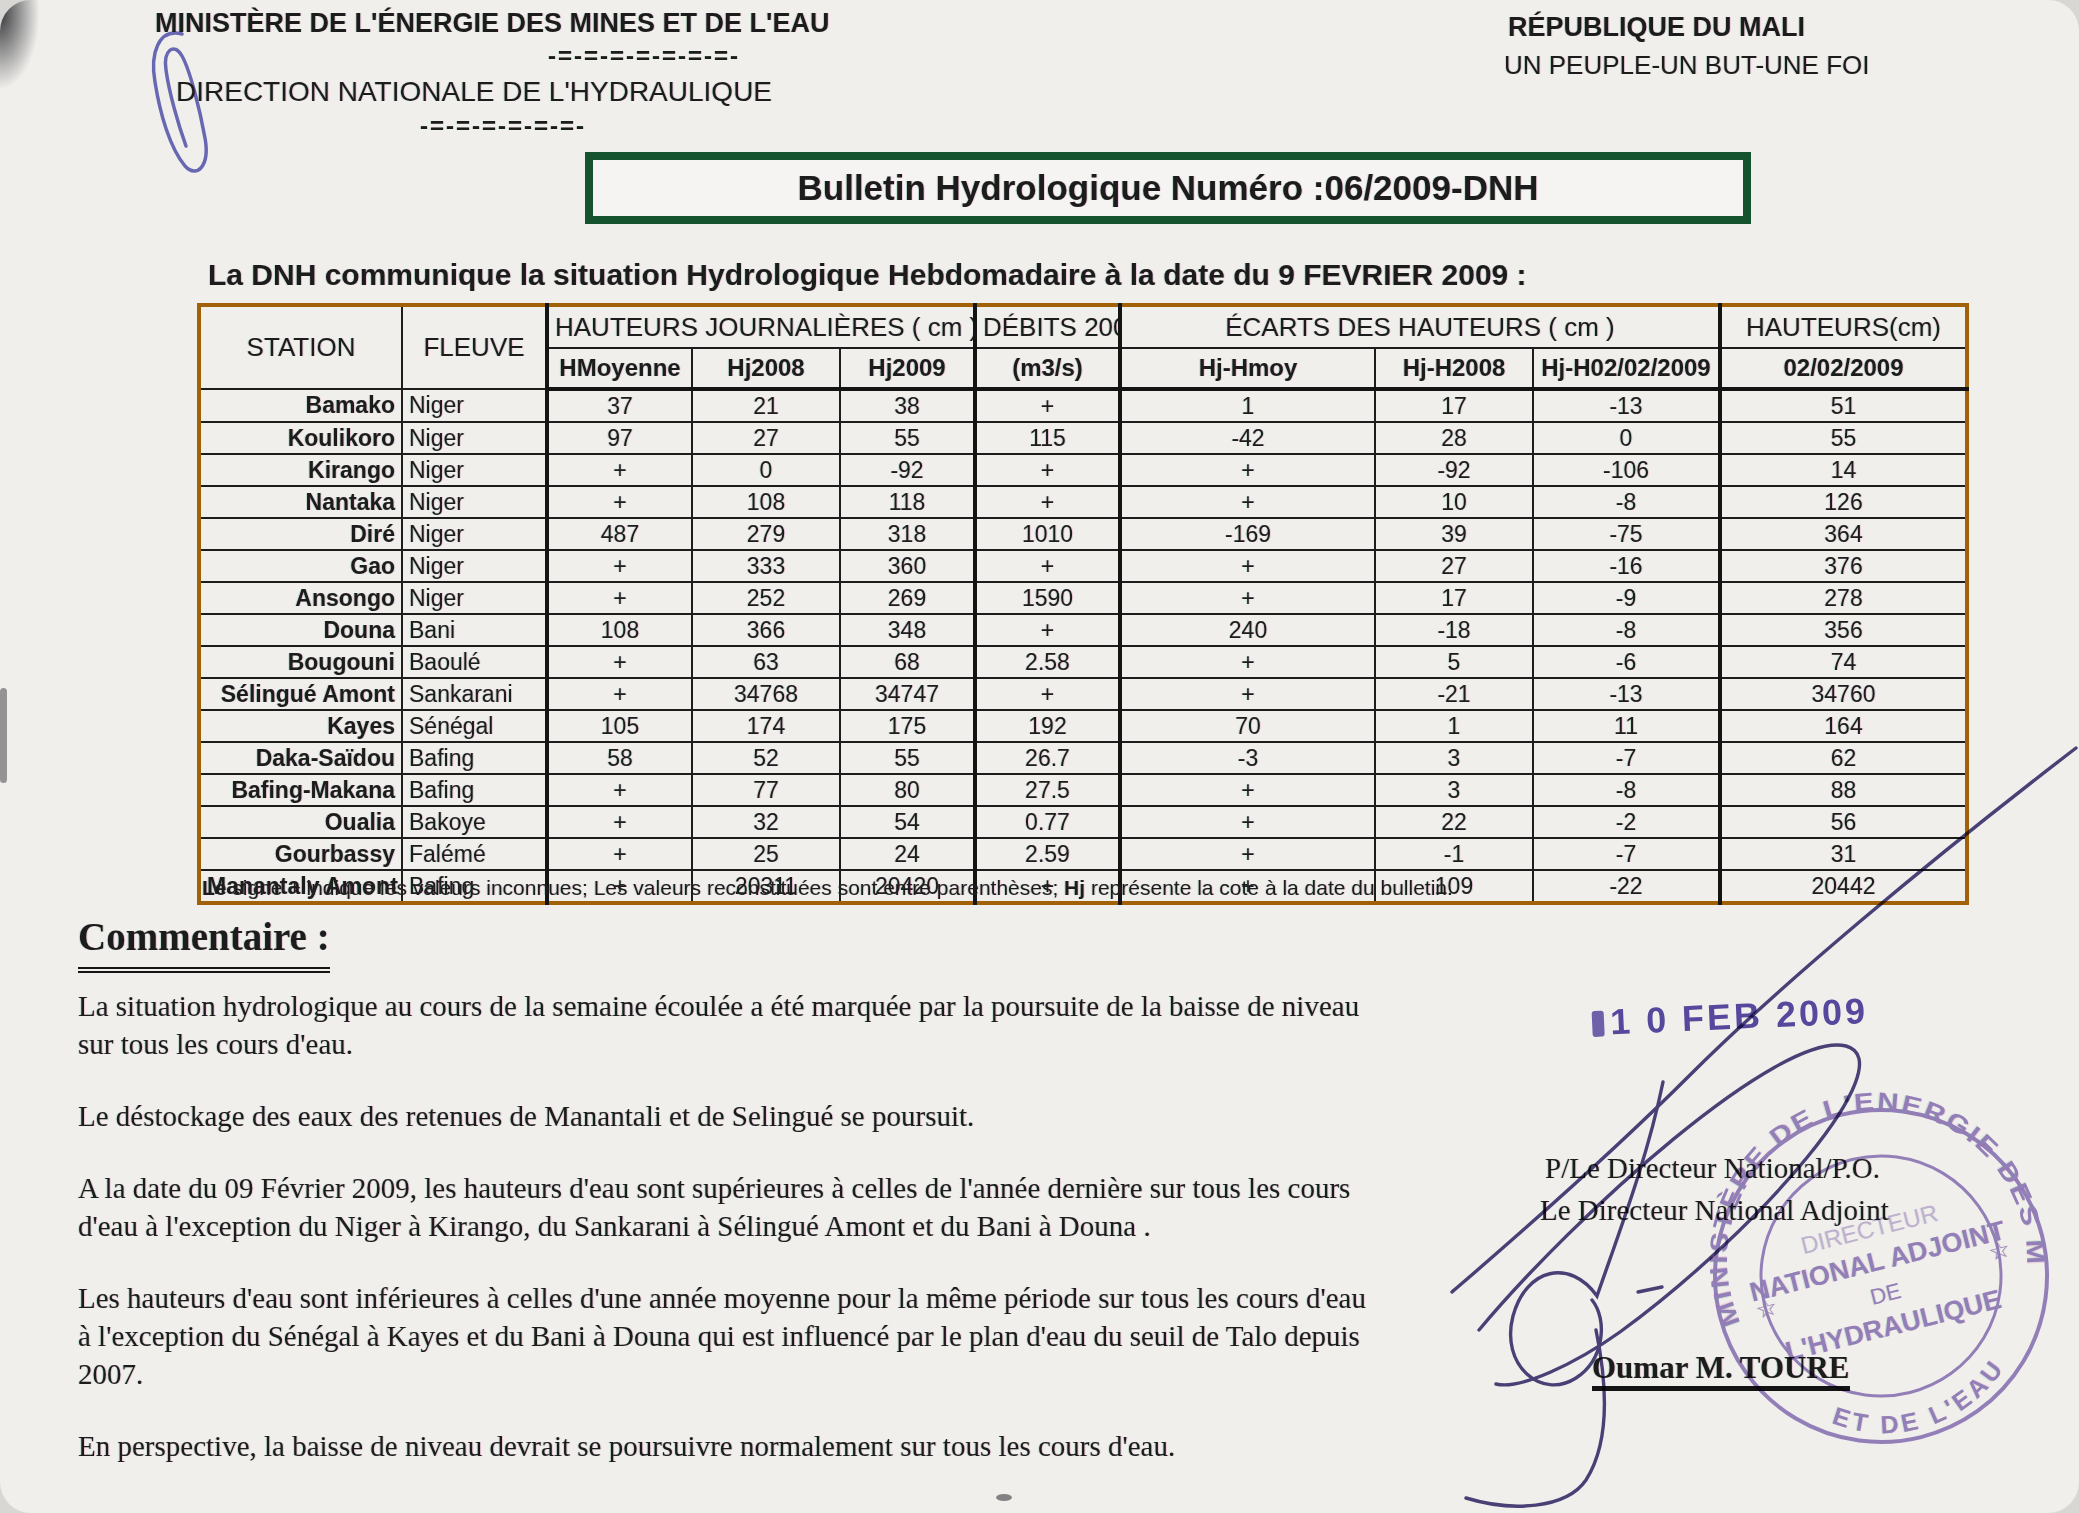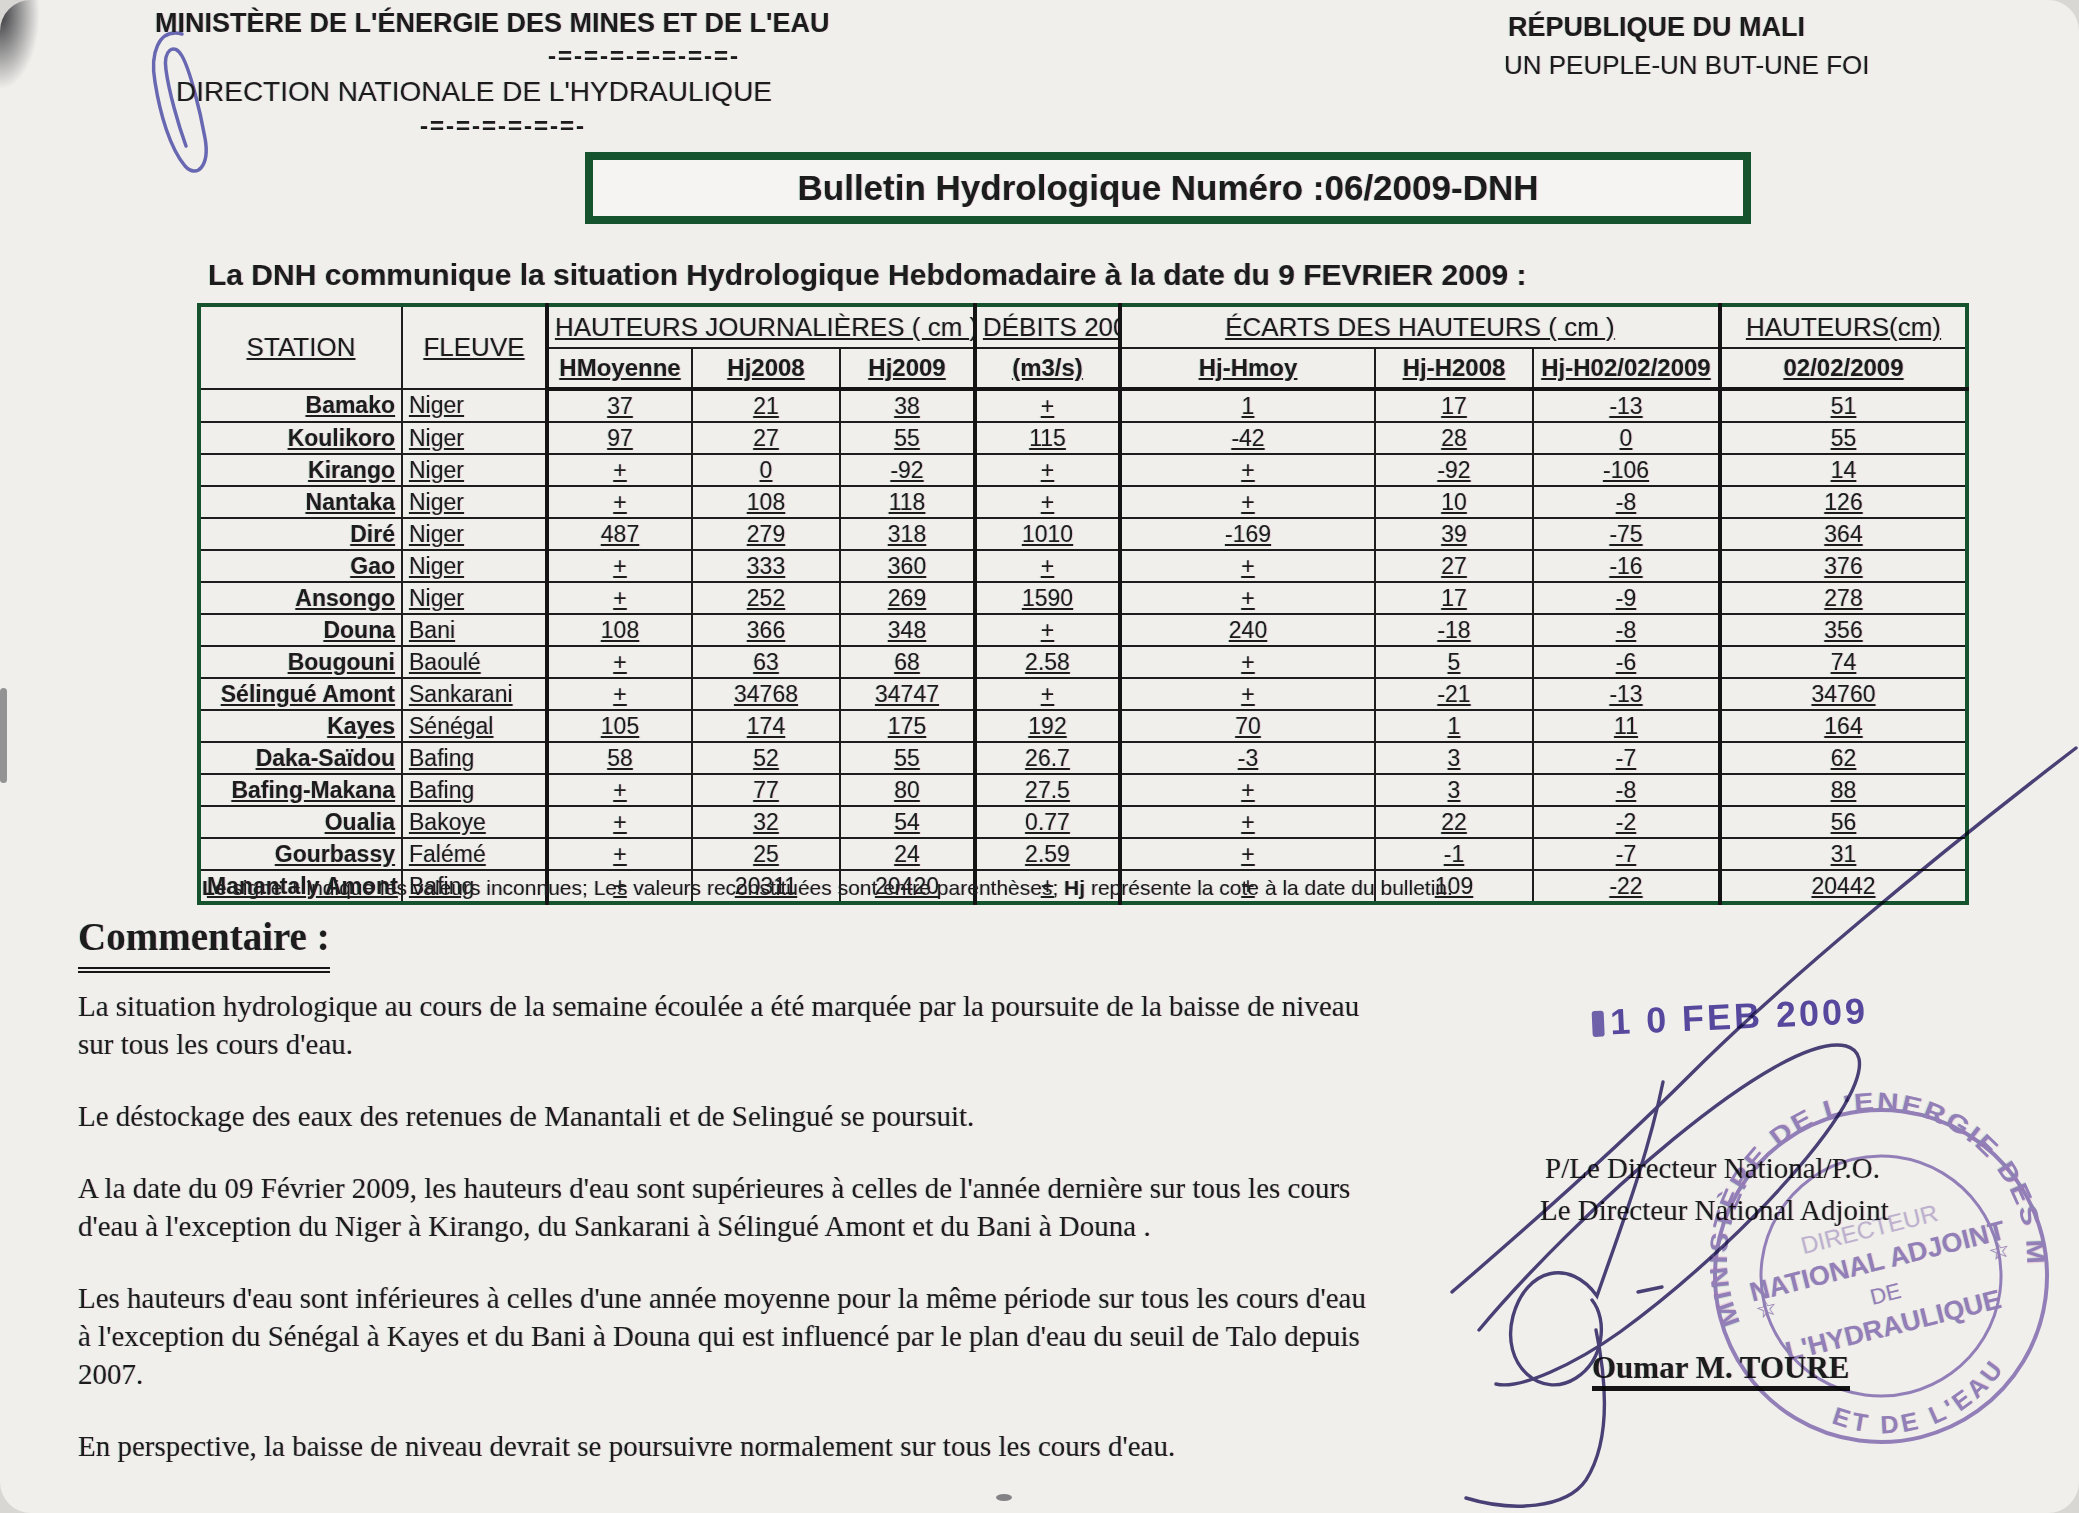--- a/index.html
+++ b/index.html
@@ -14,21 +14,21 @@
   .hdr-sep2{left:420px;top:112px;font-size:24px;font-weight:bold;letter-spacing:2px;}
   .hdr-republic{left:1508px;top:12px;font-size:27px;font-weight:bold;}
   .hdr-motto{left:1504px;top:50px;font-size:26px;}
   
   .title-box{left:585px;top:152px;width:1150px;height:56px;border:8px solid #14532d;
              display:flex;align-items:center;justify-content:center;
              font-size:35px;font-weight:bold;background:rgba(255,255,255,.35);}
   .intro{left:200px;top:258px;font-size:30px;font-weight:bold;padding-left:8px;}
   
   table.hydro{position:absolute;left:197px;top:303px;width:1768px;border-collapse:collapse;
-              table-layout:fixed;border:4px solid #14532d;text-decoration:underline;}
+              table-layout:fixed;border:4px solid #a16207;}
   .hydro th,.hydro td{border:2px solid #1d1d1d;overflow:hidden;white-space:nowrap;
                       padding:0 6px;height:30px;font-size:23px;text-align:center;
                       font-weight:normal;}
   .hydro thead tr.gh-row th{height:40px;font-size:26px;}
   .hydro thead tr.sh-row th{height:38px;font-size:24px;font-weight:bold;border-bottom:4px solid #141414;}
   .hydro .thin{font-weight:normal;}
   .hydro .bL{border-left:4px solid #141414;}
   .hydro .alignL{text-align:center;margin-top:20px;}
   .hydro td.txt{text-align:left;}
   .hydro td.st{font-weight:bold;text-align:right;}

